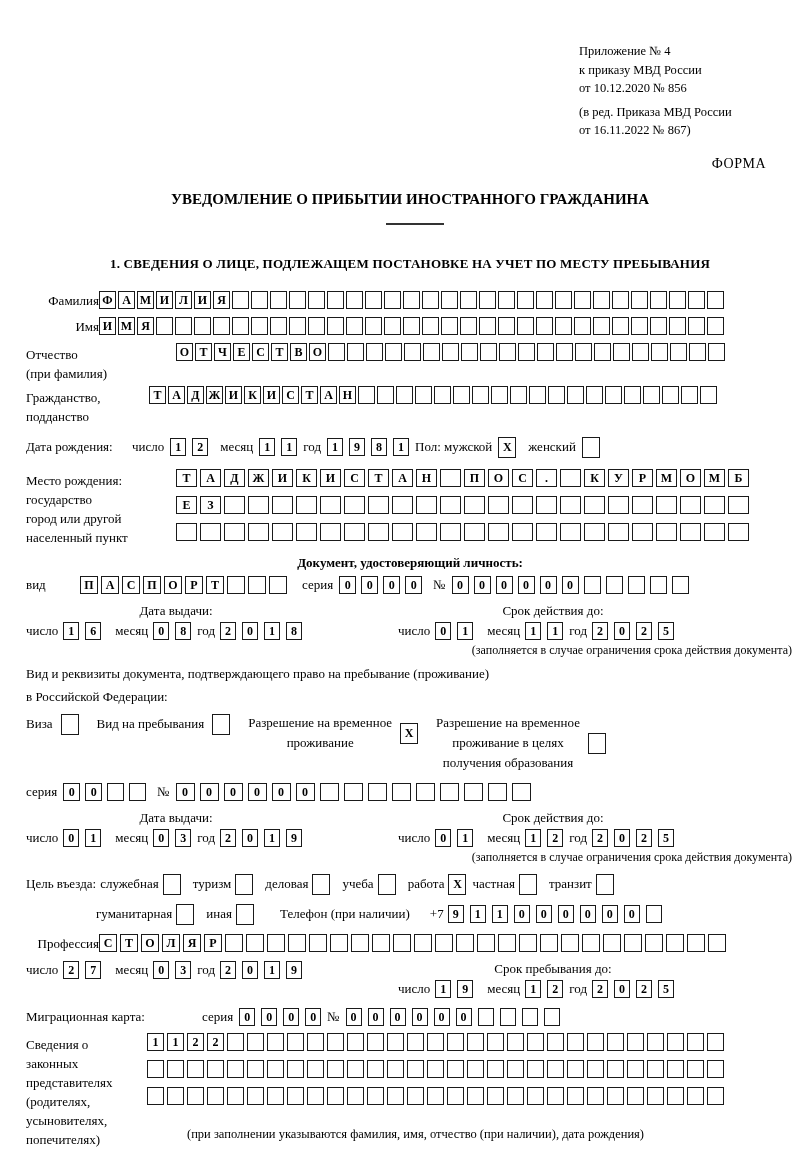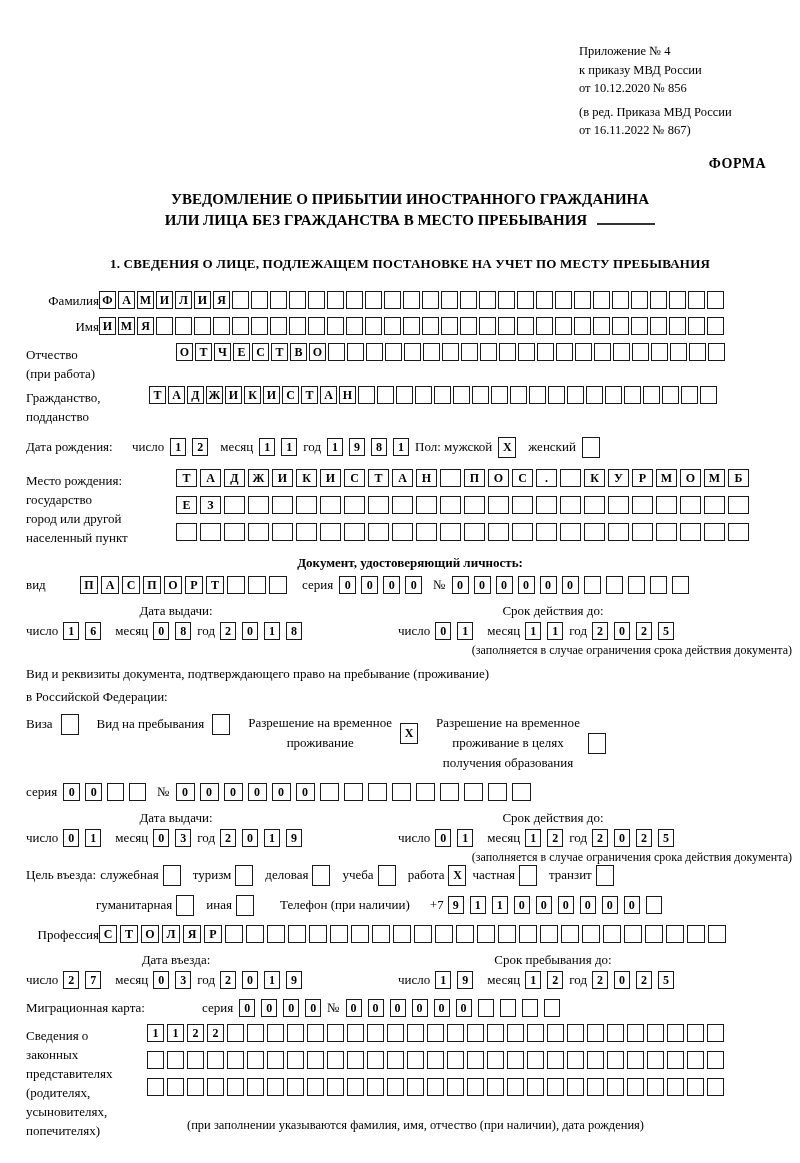--- a/index.html
+++ b/index.html
@@ -6,21 +6,21 @@
   body{
     width:800px;height:1163px;overflow:hidden;
     font-family:"Liberation Serif", serif;
     color:#000;font-size:13px;
   }
   .page{padding:42px 6px 0 26px;position:relative;}
 
   
   .appendix{margin-left:553px;font-size:12.5px;line-height:18.5px;}
   .appendix .gap{margin-top:5px;}
-  .forma{margin-left:553px;margin-top:16px;font-weight:bold;font-size:14px;text-align:right;padding-right:28px;letter-spacing:.5px;}
+  .forma{margin-left:553px;margin-top:16px;font-weight:normal;font-size:14px;text-align:right;padding-right:28px;letter-spacing:.5px;}
 
   
   .title{margin-top:17px;text-align:center;font-weight:bold;font-size:15px;line-height:21px;}
   .blank{display:inline-block;width:58px;border-bottom:2px solid #333;height:12px;margin-left:10px;}
   .sec1{margin-top:25px;text-align:center;font-weight:bold;font-size:13px;letter-spacing:.2px;}
 
   
   .row{display:flex;align-items:flex-start;}
   .lbl{flex-shrink:0;padding-top:2px;text-align:right;}
   .w72{width:73px;}
@@ -82,21 +82,21 @@
     <div>Приложение № 4</div>
     <div>к приказу МВД России</div>
     <div>от 10.12.2020 № 856</div>
     <div class="gap">(в ред. Приказа МВД России</div>
     <div>от 16.11.2022 № 867)</div>
   </div>
   <div class="forma">ФОРМА</div>
 
   <div class="title">
     <div>УВЕДОМЛЕНИЕ О ПРИБЫТИИ ИНОСТРАННОГО ГРАЖДАНИНА</div>
-    <div><span>ИЛИ ЛИЦА БЕЗ ГРАЖДАНСТВА В МЕСТО ПРЕБЫВАНИЯ</span><span class="blank"></span></div>
+    <div><span class="blank"></span></div>
   </div>
 
   <div class="sec1">1. СВЕДЕНИЯ О ЛИЦЕ, ПОДЛЕЖАЩЕМ ПОСТАНОВКЕ НА УЧЕТ ПО МЕСТУ ПРЕБЫВАНИЯ</div>
 
   <div class="row" style="margin-top:19px">
     <div class="lbl w72">Фамилия</div>
     <div class="cells">
         <span class="cell">Ф</span>
         <span class="cell">А</span>
         <span class="cell">М</span>
@@ -168,21 +168,21 @@
         <span class="cell"></span>
         <span class="cell"></span>
         <span class="cell"></span>
         <span class="cell"></span>
       </div>
   </div>
 
   <div class="row" style="margin-top:8px">
     <div class="lblcol w150">
       <div>Отчество</div>
-      <div>(при работа)</div>
+      <div>(при фамилия)</div>
     </div>
     <div class="cells">
         <span class="cell">О</span>
         <span class="cell">Т</span>
         <span class="cell">Ч</span>
         <span class="cell">Е</span>
         <span class="cell">С</span>
         <span class="cell">Т</span>
         <span class="cell">В</span>
         <span class="cell">О</span>
@@ -560,21 +560,21 @@
             <span class="cell">2</span>
             <span class="cell">0</span>
             <span class="cell">2</span>
             <span class="cell">5</span>
           </span>
       </div>
     </div>
   </div>
   <div class="note">(заполняется в случае ограничения срока действия документа)</div>
 
-  <div class="inline-row purpose" style="">
+  <div class="inline-row purpose" style="margin-top:9px">
     <span class="sub">Цель въезда:</span>
     <span class="sub">служебная</span>
     <span class="cells box">
         <span class="cell"></span>
       </span>
     <span class="sub">туризм</span>
     <span class="cells box">
         <span class="cell"></span>
       </span>
     <span class="sub">деловая</span>
@@ -655,21 +655,20 @@
         <span class="cell"></span>
         <span class="cell"></span>
         <span class="cell"></span>
         <span class="cell"></span>
         <span class="cell"></span>
       </div>
   </div>
 
   <div class="dates">
     <div class="dcol-l">
-      <div class="dg-head" style="width:300px">Дата въезда:</div>
       <div class="dgrow">
         <span class="dlabel">число</span>
         <span class="cells dg">
             <span class="cell">2</span>
             <span class="cell">7</span>
           </span>
         <span class="dlabel after">месяц</span>
         <span class="cells dg">
             <span class="cell">0</span>
             <span class="cell">3</span>

